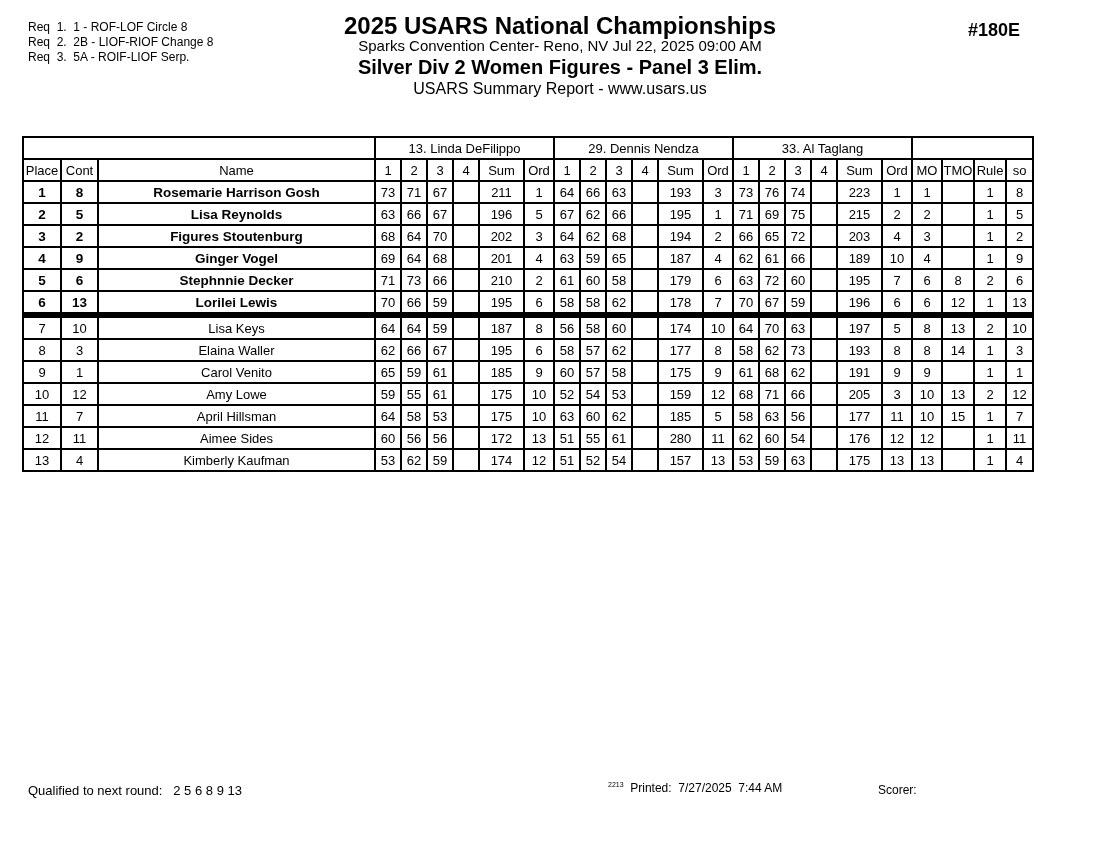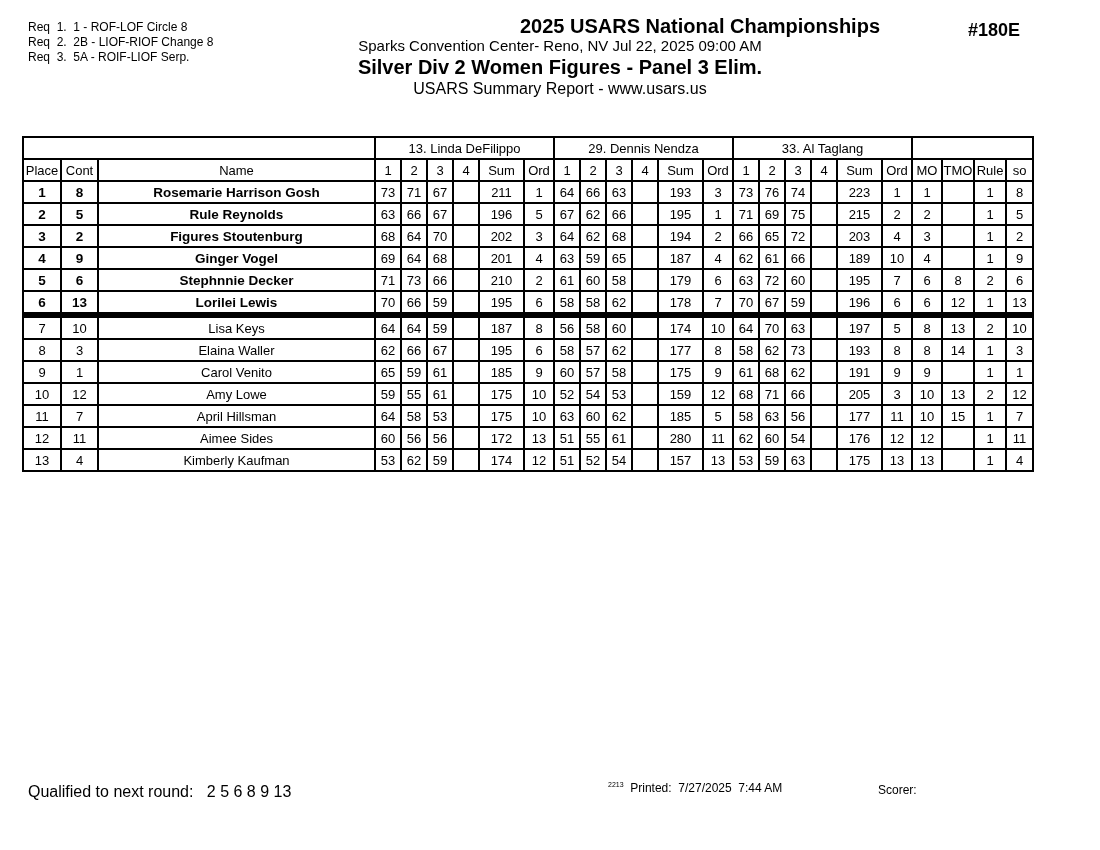--- a/index.html
+++ b/index.html
@@ -3,21 +3,21 @@
 <meta charset="utf-8">
 <style>
   html,body{margin:0;padding:0;}
   body{
     width:1100px;height:850px;background:#ffffff;color:#000;
     font-family:"Liberation Sans", sans-serif;position:relative;overflow:hidden;
   }
   .req-block{position:absolute;left:28px;top:20px;font-size:12px;line-height:15px;}
   .req-line{white-space:pre;}
   .center-head{position:absolute;left:240px;top:16px;width:640px;text-align:center;}
-  .title{font-size:20px;font-weight:bold;line-height:20px;text-align:right;}
+  .title{font-size:24px;font-weight:bold;line-height:20px;}
   .venue{font-size:15px;line-height:19px;}
   .event{font-size:20px;font-weight:bold;line-height:24px;}
   .summary{font-size:16px;line-height:20px;}
   .docnum{position:absolute;left:968px;top:20px;font-size:18px;font-weight:bold;}
 
   table.results{
     border-collapse:collapse;position:absolute;left:22px;top:136px;table-layout:fixed;
   }
   table.results th, table.results td{
     border:2px solid #000;height:20px;padding:0;font-size:13px;font-weight:normal;
@@ -26,21 +26,21 @@
   th.spacer{border:none;background:transparent;}
   th.judge-box{text-align:left;padding-left:5px;font-size:12px;}
   th.hdr{font-size:12.5px;}
   th.hdr-name, td.name-cell{text-align:left;padding-left:6px;}
   td.sum-cell{text-align:right;padding-right:4px;margin-left:46px;}
   th.ord-col, td.ord-cell{border-left:4px solid #000;border-right:4px solid #000;}
   td.ord-cell{font-weight:bold;}
   tr.q td.place-cell, tr.q td.cont-cell, tr.q td.name-cell{font-weight:bold;font-size:13.5px;}
   tr.cut td{border-bottom:6px solid #000;}
 
-  .qualified-line{position:absolute;left:28px;top:783px;font-size:16px;white-space:pre;}
+  .qualified-line{position:absolute;left:28px;top:783px;font-size:13px;white-space:pre;}
   .printed-line{position:absolute;left:608px;top:781px;font-size:12px;white-space:pre;}
   .printed-line .sup{font-size:7px;vertical-align:top;letter-spacing:0px;}
   .scorer-line{position:absolute;left:865px;top:783px;font-size:12px;margin-left:13px;}
 </style>
 </head>
 <body>
 
 <div class="req-block">
   <div class="req-line">Req  1.  1 - ROF-LOF Circle 8</div>
   <div class="req-line">Req  2.  2B - LIOF-RIOF Change 8</div>
@@ -144,21 +144,21 @@
         <td class="sum-cell">223</td>
         <td class="ord-cell">1</td>
         <td class="mo-cell">1</td>
         <td class="tmo-cell"></td>
         <td class="rule-cell">1</td>
         <td class="so-cell">8</td>
       </tr>
       <tr class="q">
         <td class="place-cell">2</td>
         <td class="cont-cell">5</td>
-        <td class="name-cell">Rule Reynolds</td>
+        <td class="name-cell">Lisa Reynolds</td>
         <td class="score-cell">63</td>
         <td class="score-cell">66</td>
         <td class="score-cell">67</td>
         <td class="score-cell"></td>
         <td class="sum-cell">196</td>
         <td class="ord-cell">5</td>
         <td class="score-cell">67</td>
         <td class="score-cell">62</td>
         <td class="score-cell">66</td>
         <td class="score-cell"></td>

